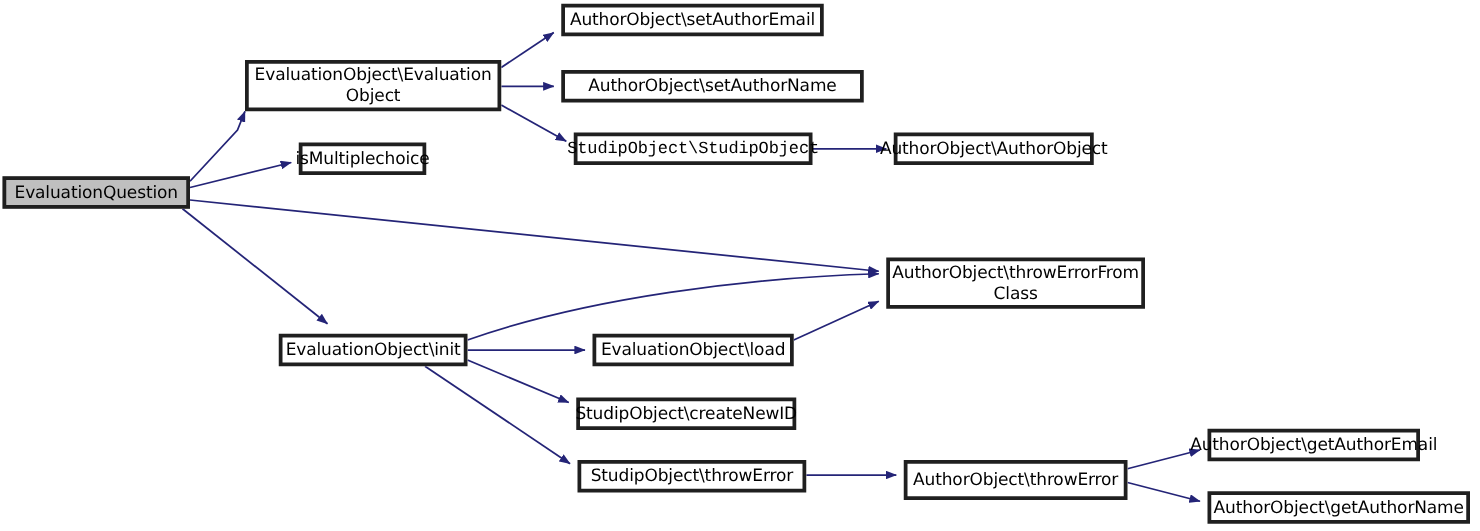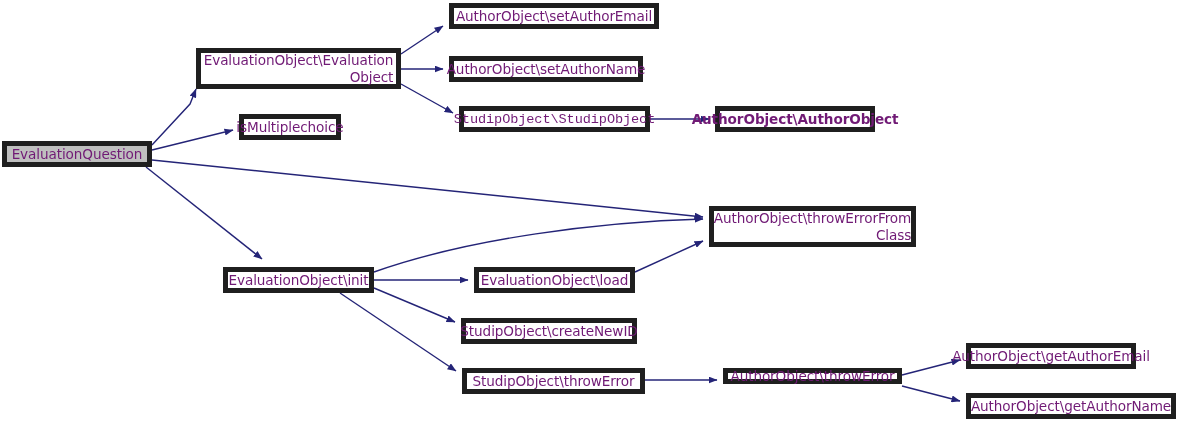--- a/index.html
+++ b/index.html
@@ -1,21 +1,21 @@
 <!DOCTYPE html>
 <html><head>
 <meta charset="utf-8">
 <style>
   html,body{margin:0;padding:0;background:#ffffff;}
   #canvas{position:relative;width:1184px;height:425px;background:#ffffff;
           font-family:"DejaVu Sans","Liberation Sans",sans-serif;overflow:hidden;}
   #edges{position:absolute;left:0;top:0;width:1184px;height:425px;}
-  .node{position:absolute;box-sizing:border-box;border:5px solid #0ea5e9;
-        background:#ffffff;color:#701a75;display:flex;align-items:center;
-        justify-content:center;text-align:right;font-size:13.6px;line-height:17px;
+  .node{position:absolute;box-sizing:border-box;border:3px solid #0ea5e9;
+        background:#ffffff;color:#000000;display:flex;align-items:center;
+        justify-content:center;text-align:center;font-size:13.6px;line-height:17px;
         letter-spacing:-0.1px;}
   .node.root{background:#bfbfbf;}
   .node .lbl{display:block;padding:0 4px;white-space:pre-line;}
 </style>
 </head>
 <body>
 
 <div id="canvas">
   <svg id="edges" viewBox="0 0 1184 425" xmlns="http://www.w3.org/2000/svg">
     <defs>
@@ -49,46 +49,46 @@
       <div class="node" style="left: 196px; top: 48px; width: 205px; height: 41px; border-color: rgb(31, 31, 31); background: rgb(255, 255, 255);">
         <span class="lbl">EvaluationObject\Evaluation
 Object</span>
       </div>
       <div class="node" style="left: 239px; top: 114px; width: 102px; height: 26px; border-color: rgb(31, 31, 31); background: rgb(255, 255, 255);">
         <span class="lbl">isMultiplechoice</span>
       </div>
       <div class="node" style="left: 449px; top: 3px; width: 210px; height: 26px; border-color: rgb(31, 31, 31); background: rgb(255, 255, 255);">
         <span class="lbl">AuthorObject\setAuthorEmail</span>
       </div>
-      <div class="node" style="left: 449px; top: 56px; width: 194px; height: 26px; border-color: rgb(31, 31, 31); background: rgb(255, 255, 255);">
+      <div class="node" style="left: 449px; top: 56px; width: 242px; height: 26px; border-color: rgb(31, 31, 31); background: rgb(255, 255, 255);">
         <span class="lbl">AuthorObject\setAuthorName</span>
       </div>
       <div class="node" style="left: 459px; top: 106px; width: 191px; height: 26px; border-color: rgb(31, 31, 31); background: rgb(255, 255, 255); font-family: Liberation Mono, monospace;">
         <span class="lbl">StudipObject\StudipObject</span>
       </div>
-      <div class="node" style="left: 715px; top: 106px; width: 160px; height: 26px; border-color: rgb(31, 31, 31); background: rgb(255, 255, 255); font-weight: bold;">
+      <div class="node" style="left: 715px; top: 106px; width: 160px; height: 26px; border-color: rgb(31, 31, 31); background: rgb(255, 255, 255);">
         <span class="lbl">AuthorObject\AuthorObject</span>
       </div>
       <div class="node" style="left: 709px; top: 206px; width: 207px; height: 41px; border-color: rgb(31, 31, 31); background: rgb(255, 255, 255);">
         <span class="lbl">AuthorObject\throwErrorFrom
 Class</span>
       </div>
       <div class="node" style="left: 223px; top: 267px; width: 151px; height: 26px; border-color: rgb(31, 31, 31); background: rgb(255, 255, 255);">
         <span class="lbl">EvaluationObject\init</span>
       </div>
       <div class="node" style="left: 474px; top: 267px; width: 161px; height: 26px; border-color: rgb(31, 31, 31); background: rgb(255, 255, 255);">
         <span class="lbl">EvaluationObject\load</span>
       </div>
       <div class="node" style="left: 461px; top: 318px; width: 176px; height: 26px; border-color: rgb(31, 31, 31); background: rgb(255, 255, 255);">
         <span class="lbl">StudipObject\createNewID</span>
       </div>
       <div class="node" style="left: 462px; top: 368px; width: 183px; height: 26px; border-color: rgb(31, 31, 31); background: rgb(255, 255, 255);">
         <span class="lbl">StudipObject\throwError</span>
       </div>
-      <div class="node" style="left: 723px; top: 368px; width: 179px; height: 16px; border-color: rgb(31, 31, 31); background: rgb(255, 255, 255);">
+      <div class="node" style="left: 723px; top: 368px; width: 179px; height: 32px; border-color: rgb(31, 31, 31); background: rgb(255, 255, 255);">
         <span class="lbl">AuthorObject\throwError</span>
       </div>
       <div class="node" style="left: 966px; top: 343px; width: 170px; height: 26px; border-color: rgb(31, 31, 31); background: rgb(255, 255, 255);">
         <span class="lbl">AuthorObject\getAuthorEmail</span>
       </div>
       <div class="node" style="left: 966px; top: 393px; width: 210px; height: 26px; border-color: rgb(31, 31, 31); background: rgb(255, 255, 255);">
         <span class="lbl">AuthorObject\getAuthorName</span>
       </div>
     </div>
 </div>

